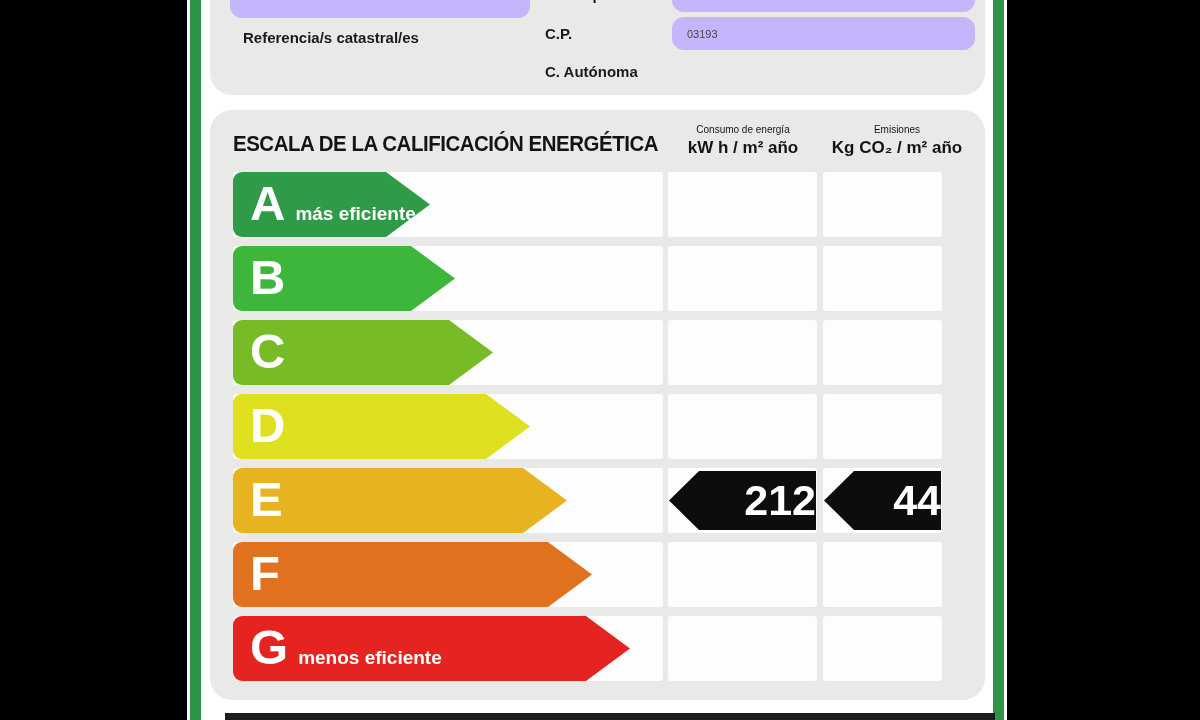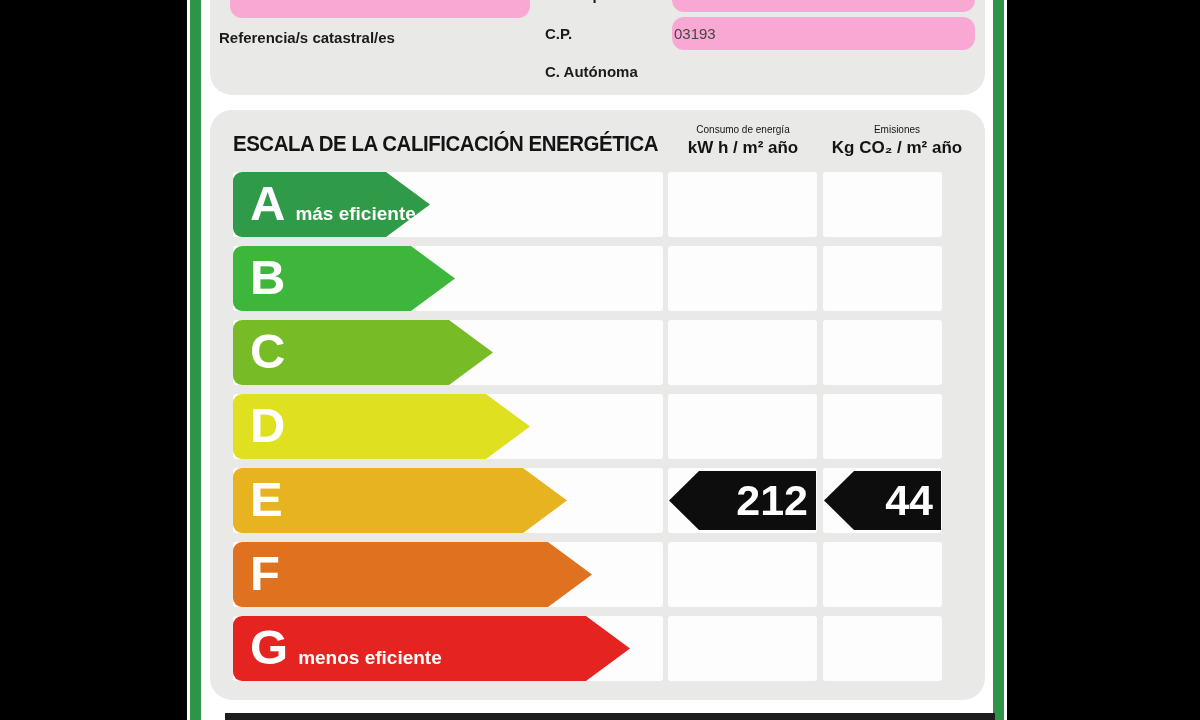--- a/index.html
+++ b/index.html
@@ -7,23 +7,23 @@
               font-family:"Liberation Sans", sans-serif; }
   .page { position:absolute; left:187px; top:0; width:820px; height:720px; background:#ffffff; }
   .green-bar { position:absolute; top:0; bottom:0; width:11px; }
   .green-bar.left  { left:3px; }
   .green-bar.right { left:806px; }
 
   .card { position:absolute; left:23px; width:775px; border-radius:22px; }
   .card-top  { top:-40px; height:135px; }
   .card-main { top:110px; height:590px; }
 
-  .input-box { position:absolute; border-radius:12px; background:#f9a8d4;
-               display:flex; align-items:center; padding-left:2px;
-               font-size:15px; color:#454545; }
+  .input-box { position:absolute; border-radius:12px; background:#c4b5fd;
+               display:flex; align-items:center; padding-left:15px;
+               font-size:11px; color:#454545; }
   .field-label { position:absolute; font-size:15px; font-weight:bold; color:#1b1b1b; }
 
   
   .scale-title { position:absolute; left:46px; top:131px; font-size:22px; font-weight:bold;
                  color:#141414; letter-spacing:-0.5px; transform:scaleX(0.93);
                  transform-origin:left center; white-space:nowrap; }
   .col-head { position:absolute; width:150px; text-align:center; color:#141414; }
   .col-head .t1 { font-size:10px; font-weight:normal; }
   .col-head .t2 { font-size:17px; font-weight:bold; margin-top:3px; }
   .col-head.consumo { left:481px; top:124px; }
@@ -40,38 +40,38 @@
            border-radius:9px 0 0 9px;
            display:flex; align-items:baseline; padding-left:17px; }
   .arrow .letter { font-size:49px; font-weight:bold; color:#fff; line-height:62px; }
   .arrow .qual   { font-size:19px; font-weight:bold; color:#fff; margin-left:10px; }
   .w-a { width:197px; } .w-b { width:222px; } .w-c { width:260px; }
   .w-d { width:297px; } .w-e { width:334px; } .w-f { width:359px; } .w-g { width:397px; }
 
   .value-arrow { position:absolute; top:3px; left:1px; right:1px; bottom:3px;
                  clip-path:polygon(0 50%, 30px 0, 100% 0, 100% 100%, 30px 100%);
                  display:flex; align-items:center; justify-content:flex-end;
-                 padding-right:8px; font-size:43px; font-weight:bold; color:#fff; }
+                 font-size:43px; font-weight:bold; color:#fff; }
 
   .bottom-strip { position:absolute; left:38px; top:713px; width:770px; height:7px; }
 </style>
 </head>
 <body>
 
 <div class="page">
   <div class="green-bar left" style="background: rgb(46, 148, 71);"></div>
   <div class="green-bar right" style="background: rgb(46, 148, 71);"></div>
 
   <div class="card card-top" style="background: rgb(233, 234, 232);"></div>
 
   <div class="input-box" style="left:43px; top:-40px; width:300px; height:58px;"></div>
   <div class="field-label" style="left:358px; top:-14px;">Municipio</div>
   <div class="input-box" style="left:485px; top:-40px; width:303px; height:52px;"></div>
 
-  <div class="field-label" style="left:32px; top:29px;">Referencia/s catastral/es</div>
+  <div class="field-label" style="left:56px; top:29px;">Referencia/s catastral/es</div>
 
   <div class="field-label" style="left:358px; top:25px;">C.P.</div>
   <div class="input-box" style="left:485px; top:17px; width:303px; height:33px;">
     <span>03193</span>
   </div>
 
   <div class="field-label" style="left:358px; top:63px;">C. Autónoma</div>
 
   <div class="card card-main" style="background: rgb(233, 234, 232);"></div>
 

